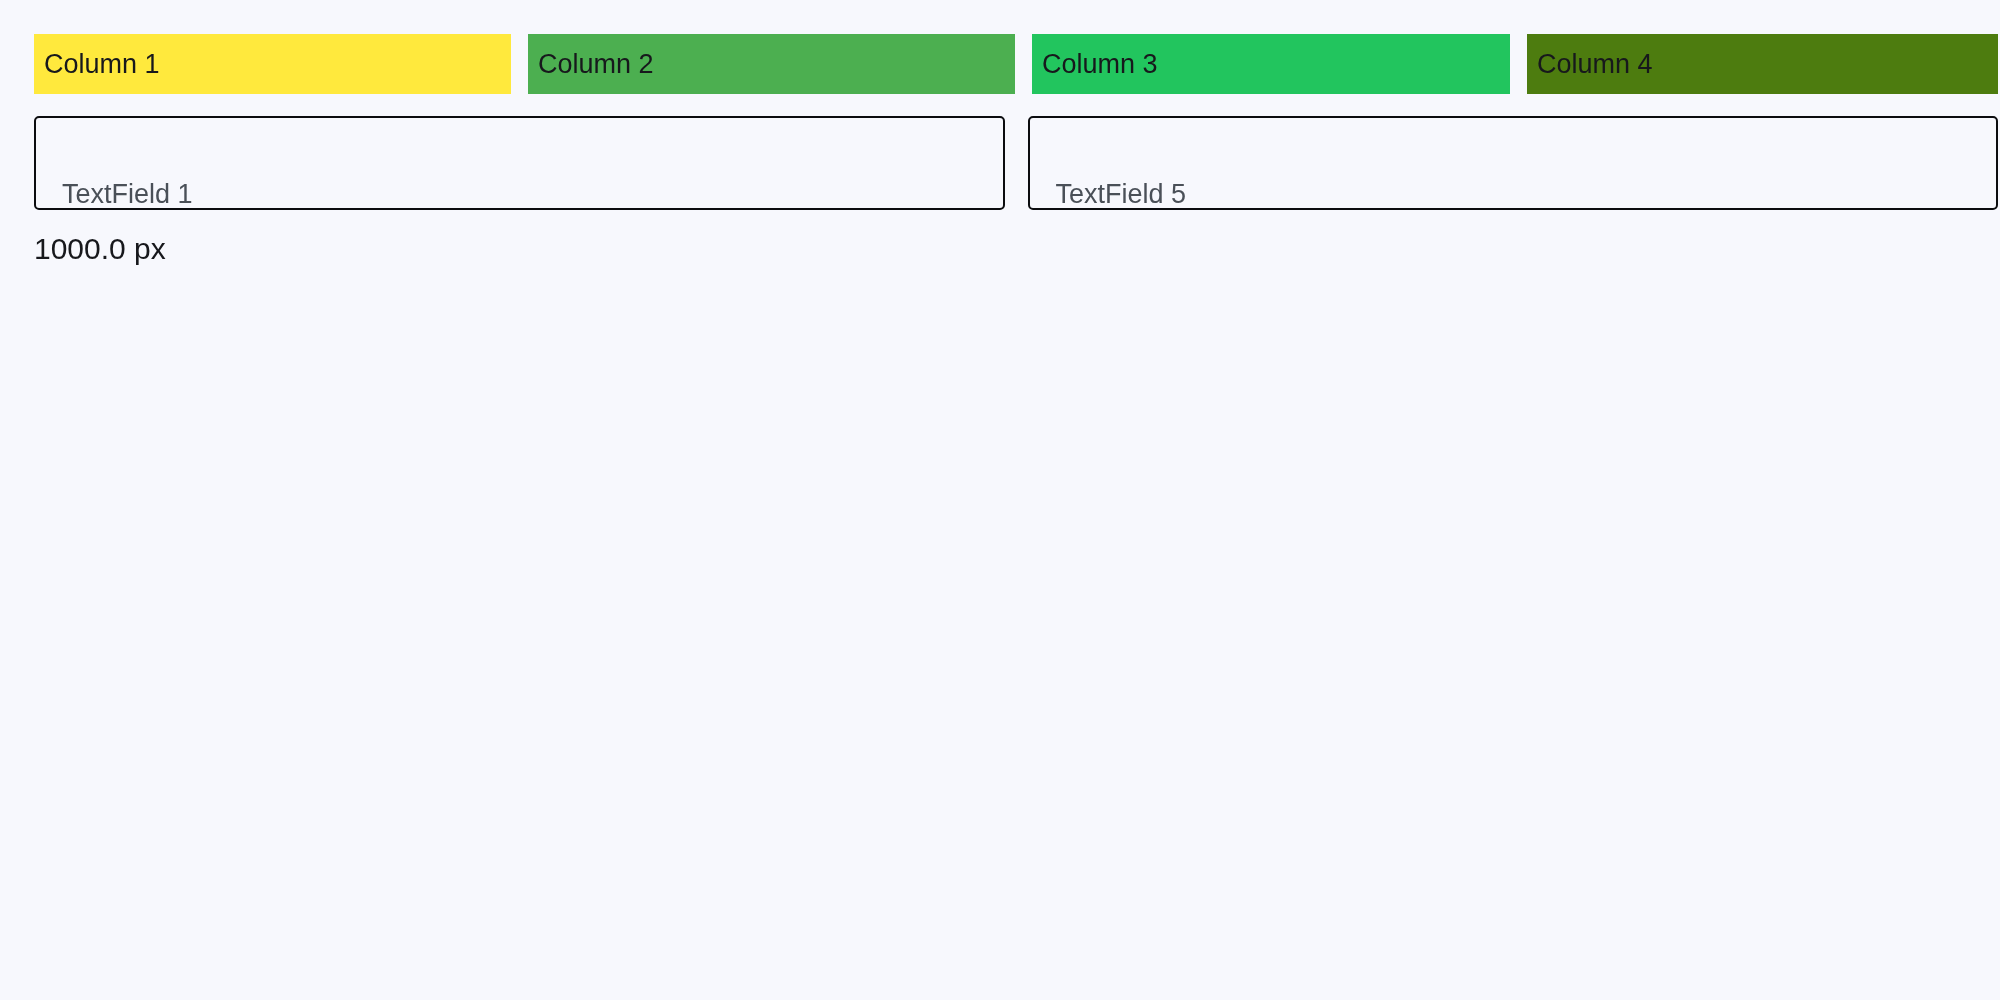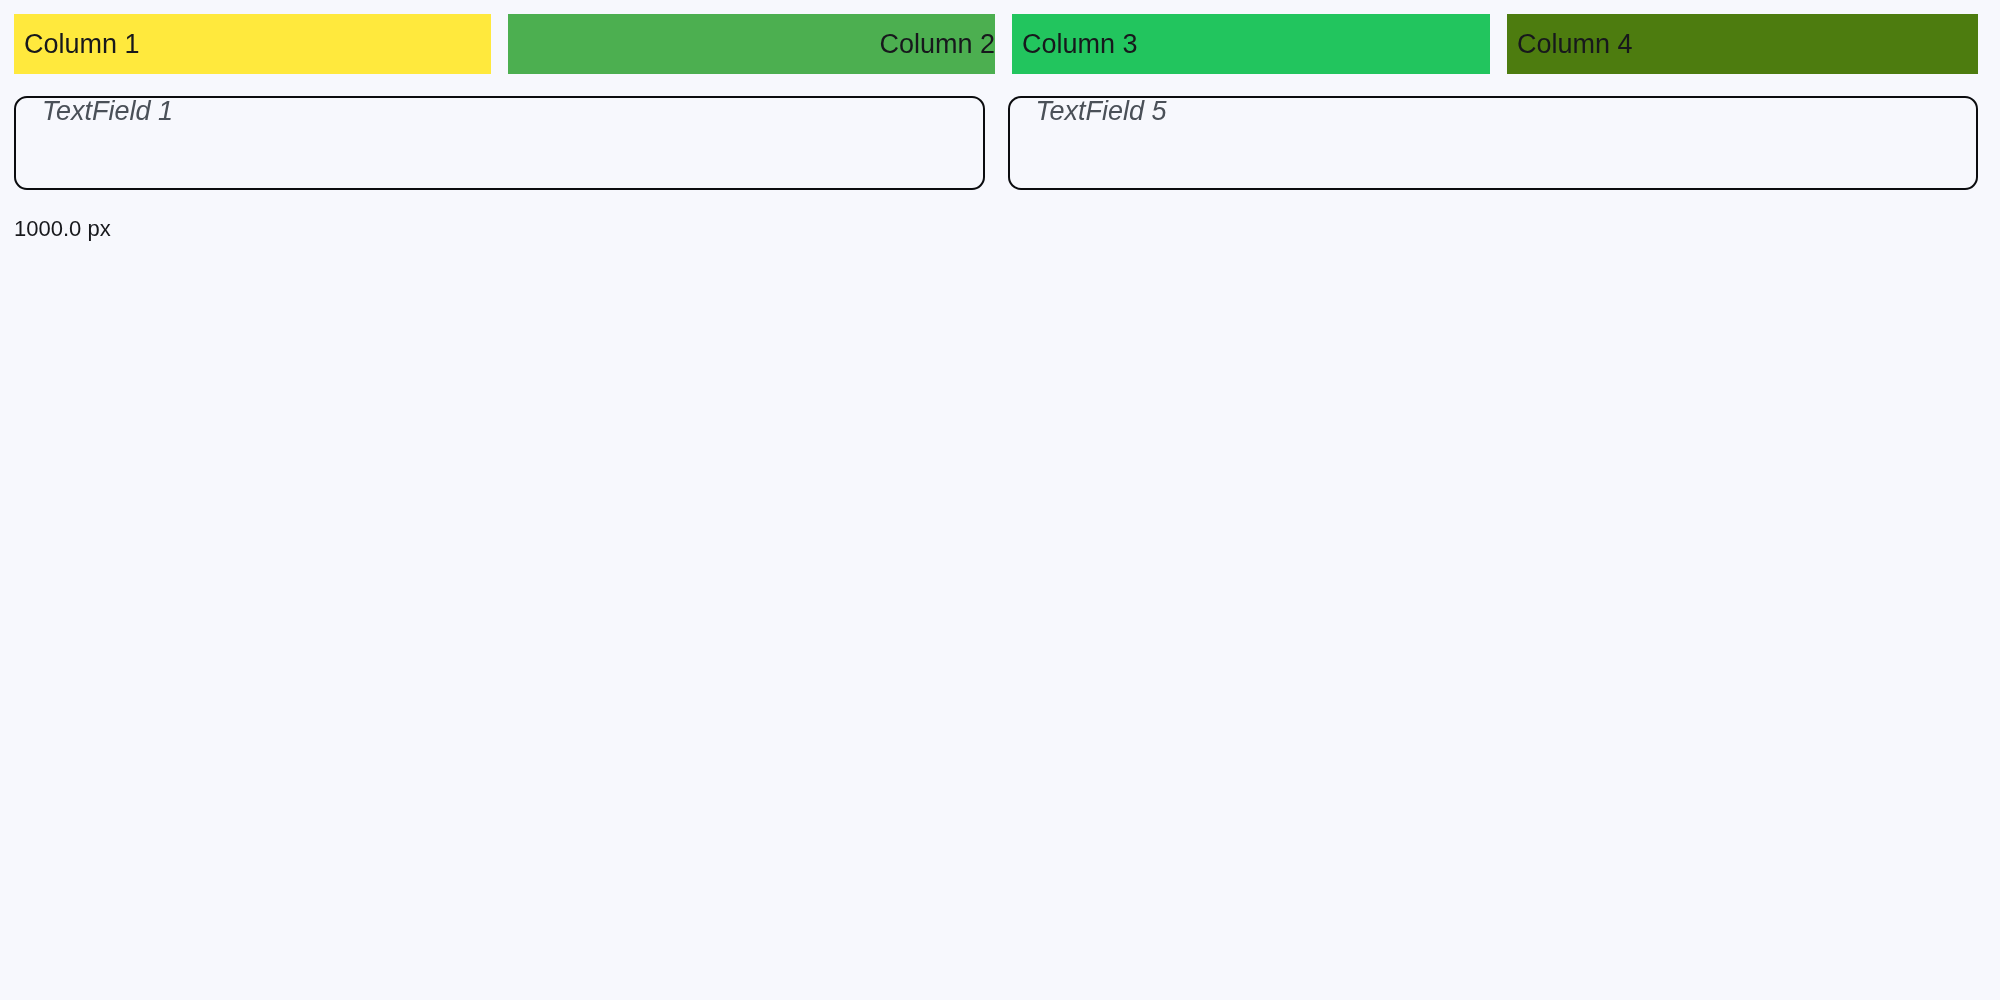--- a/index.html
+++ b/index.html
@@ -12,21 +12,21 @@
     background: #f7f8fd;
     font-family: "Liberation Sans", sans-serif;
     overflow: hidden;
   }
 
   #app {
     position: relative;
     width: 1720px;
     height: 1000px;
     box-sizing: border-box;
-    padding: 14px;
+    padding: 34px;
     background: #f7f8fd;
   }
 
   
   .columns-row {
     display: flex;
     align-items: stretch;
     width: 1964px;
     height: 60px;
     gap: 17px;
@@ -41,63 +41,62 @@
   }
   .column-bar .column-label {
     font-size: 27px;
     line-height: 1;
     color: #17181c;
     white-space: nowrap;
     font-family: "Liberation Sans", sans-serif;
   }
 
   .col-1 { flex: 0 0 477px; }
-  .col-2 { flex: 0 0 487px; justify-content: flex-end; }
+  .col-2 { flex: 0 0 487px; }
   .col-3 { flex: 0 0 478px; }
   .col-4 { flex: 1 1 auto; }
 
   
   .fields-row {
     display: flex;
     align-items: stretch;
     width: 1964px;
     height: 94px;
     gap: 23px;
     margin-top: 22px;
   }
   .text-field {
     flex: 1 1 0;
     height: 94px;
     box-sizing: border-box;
     background: #f7f8fd;
     border: 2px solid #0b0c0f;
-    border-radius: 13px;
+    border-radius: 5px;
     display: flex;
-    align-items: flex-start;
+    align-items: flex-end;
     padding-left: 26px;
     cursor: text;
-    font-style: italic;
   }
   .text-field .field-placeholder {
     font-size: 27px;
     line-height: 1;
     color: #4a5058;
     white-space: nowrap;
     font-family: "Liberation Sans", sans-serif;
   }
 
   
   .measure-row {
     margin-top: 24px;
     height: 30px;
     display: flex;
     align-items: center;
   }
   .measure-label {
-    font-size: 22px;
+    font-size: 30px;
     line-height: 1;
     color: #17181c;
     white-space: nowrap;
     font-family: "Liberation Sans", sans-serif;
   }
 </style>
 </head>
 <body>
 
 <div id="app">

